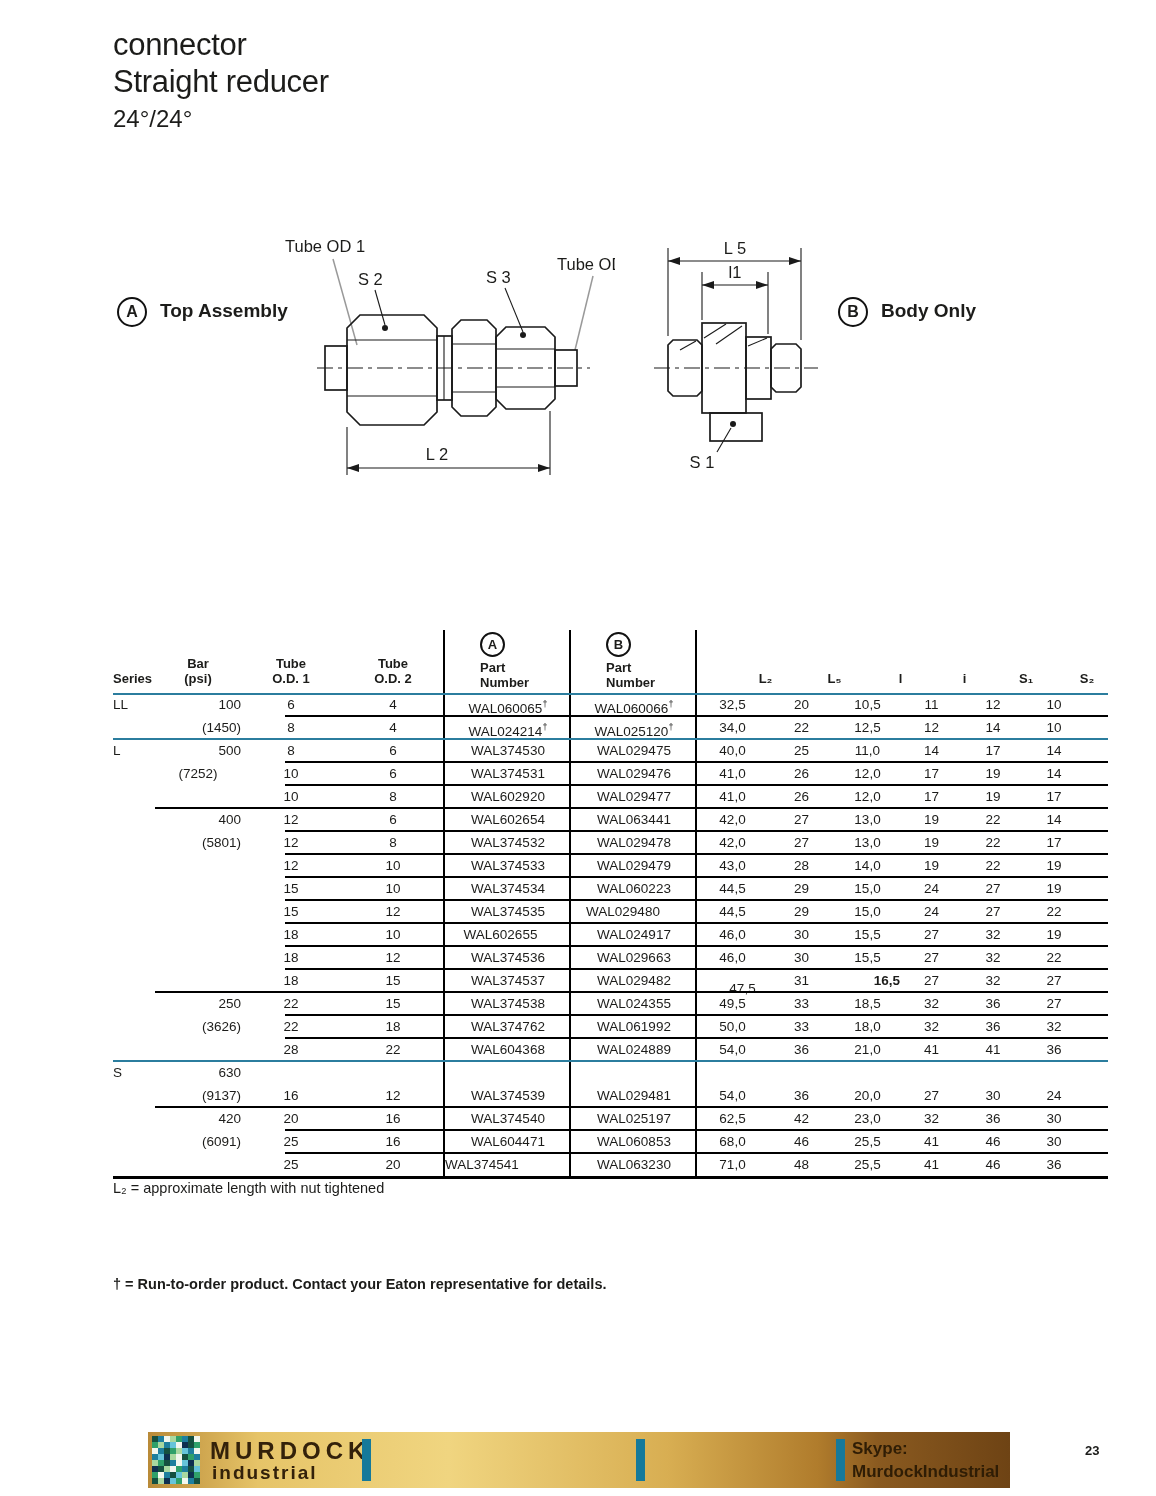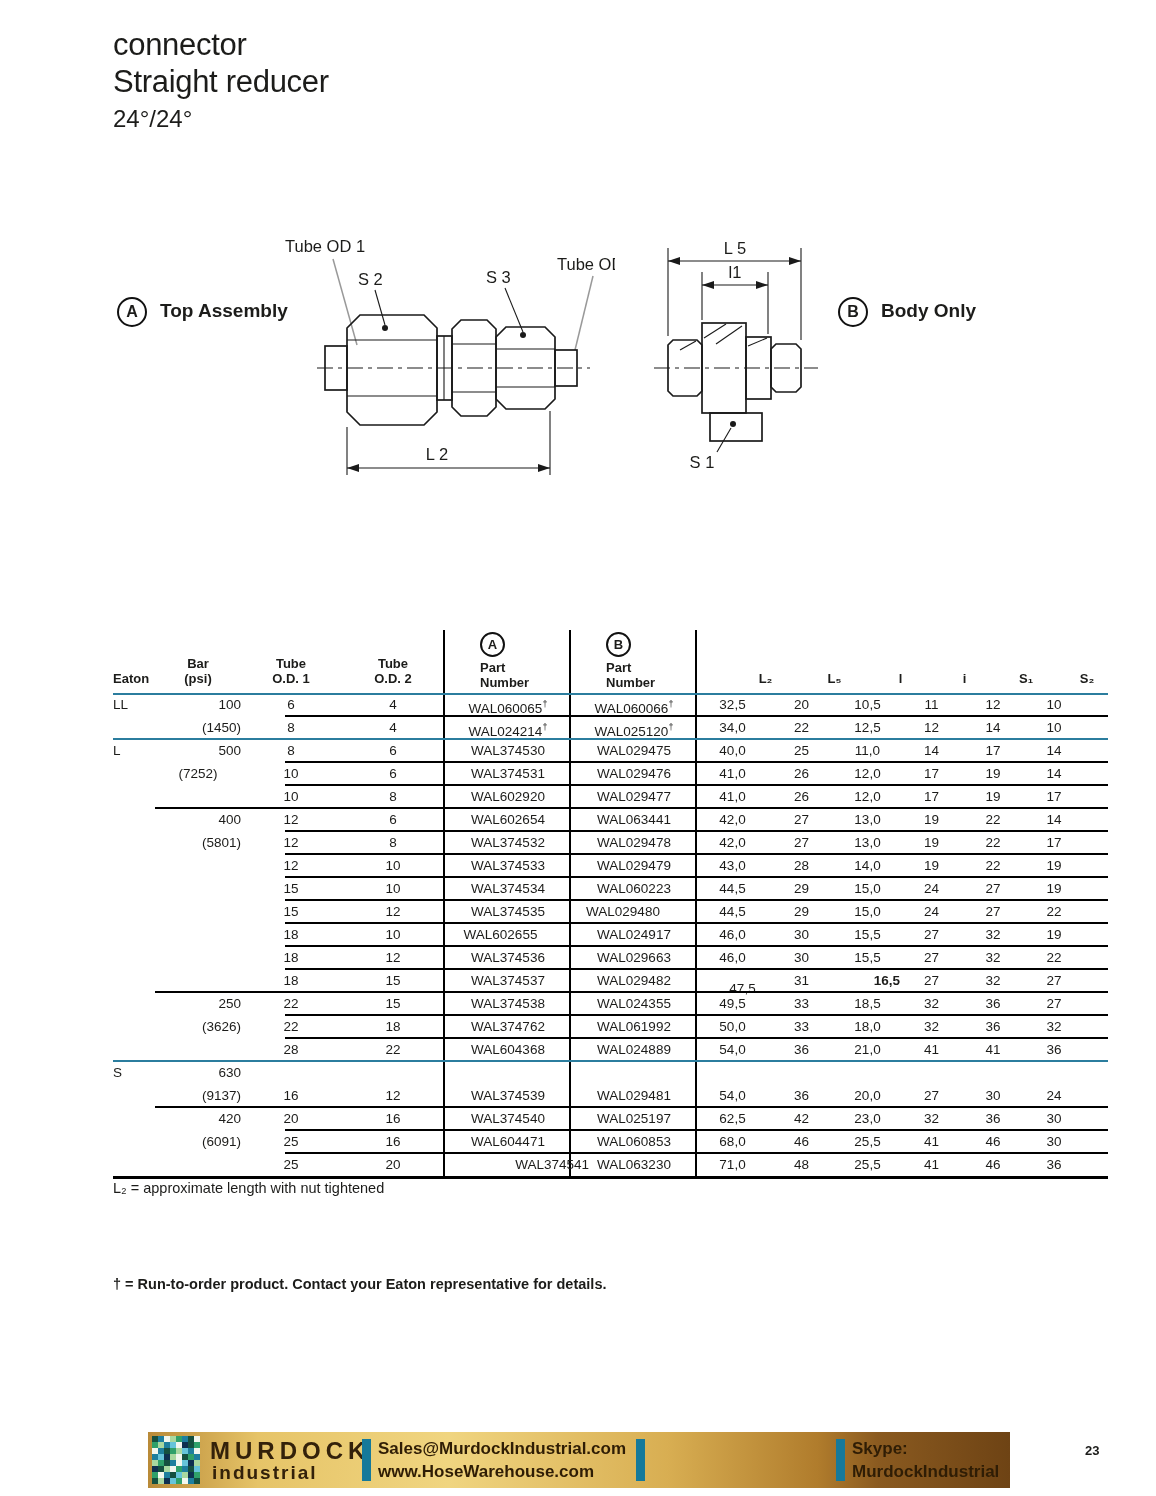--- a/index.html
+++ b/index.html
@@ -147,21 +147,21 @@
   <line class="thin" x1="91" y1="200" x2="77" y2="224"></line>
   <text x="62" y="240" text-anchor="middle">S 1</text>
 </svg>
 
 <div class="abs spec-table">
   <div class="vline" style="left:330px;"></div>
   <div class="vline" style="left:456px;"></div>
   <div class="vline" style="left:582px;"></div>
 
   <div class="thead">
-    <div class="h" style="left:0;">Eaton</div>
+    <div class="h" style="left:0;">Series</div>
     <div class="h h2l" style="left:42px;width:86px;">
       <div>Bar</div>
       <div>(psi)</div>
     </div>
     <div class="h h2l" style="left:128px;width:100px;">
       <div>Tube</div>
       <div>O.D. 1</div>
     </div>
     <div class="h h2l" style="left:228px;width:104px;">
       <div>Tube</div>
@@ -406,21 +406,21 @@
       <div class="cell" style="left: 458px; top: 500px; width: 126px; text-align: center;">WAL060853</div>
       <div class="cell" style="left: 584px; top: 500px; width: 71px; text-align: center;">68,0</div>
       <div class="cell" style="left: 655px; top: 500px; width: 67px; text-align: center;">46</div>
       <div class="cell" style="left: 722px; top: 500px; width: 65px; text-align: center;">25,5</div>
       <div class="cell" style="left: 787px; top: 500px; width: 63px; text-align: center;">41</div>
       <div class="cell" style="left: 850px; top: 500px; width: 60px; text-align: center;">46</div>
       <div class="cell" style="left: 910px; top: 500px; width: 62px; text-align: center;">30</div>
       <div class="sep row" style="top: 522px;"></div>
       <div class="cell" style="left: 128px; top: 523px; width: 100px; text-align: center;">25</div>
       <div class="cell" style="left: 228px; top: 523px; width: 104px; text-align: center;">20</div>
-      <div class="cell" style="left: 332px; top: 523px; width: 144px; text-align: right;">WAL374541</div>
+      <div class="cell" style="left: 332px; top: 523px; width: 144px; text-align: left;">WAL374541</div>
       <div class="cell" style="left: 458px; top: 523px; width: 126px; text-align: center;">WAL063230</div>
       <div class="cell" style="left: 584px; top: 523px; width: 71px; text-align: center;">71,0</div>
       <div class="cell" style="left: 655px; top: 523px; width: 67px; text-align: center;">48</div>
       <div class="cell" style="left: 722px; top: 523px; width: 65px; text-align: center;">25,5</div>
       <div class="cell" style="left: 787px; top: 523px; width: 63px; text-align: center;">41</div>
       <div class="cell" style="left: 850px; top: 523px; width: 60px; text-align: center;">46</div>
       <div class="cell" style="left: 910px; top: 523px; width: 62px; text-align: center;">36</div>
     </div>
   <div class="bottom-line"></div>
 </div>
@@ -491,24 +491,20 @@
       <div style="background: rgb(14, 48, 80);"></div>
       <div style="background: rgb(102, 196, 218);"></div>
       <div style="background: rgb(47, 160, 106);"></div>
       <div style="background: rgb(242, 247, 239);"></div>
       <div style="background: rgb(30, 127, 158);"></div>
       <div style="background: rgb(21, 80, 64);"></div>
     </div>
   <div class="brand1">MURDOCK</div>
   <div class="brand2">industrial</div>
   <div class="tdiv" style="left:214px;"></div>
-  <div class="contact" style="left:230px;">
-    <div>Sales@MurdockIndustrial.com</div>
-    <div>www.HoseWarehouse.com</div>
-  </div>
   <div class="tdiv" style="left:488px;"></div>
   <div class="tdiv" style="left:688px;"></div>
   <div class="contact" style="left:704px;">
     <div>Skype:</div>
     <div>MurdockIndustrial</div>
   </div>
 </div>
 <div class="abs" id="pagenum">23</div>
 
 </body></html>

